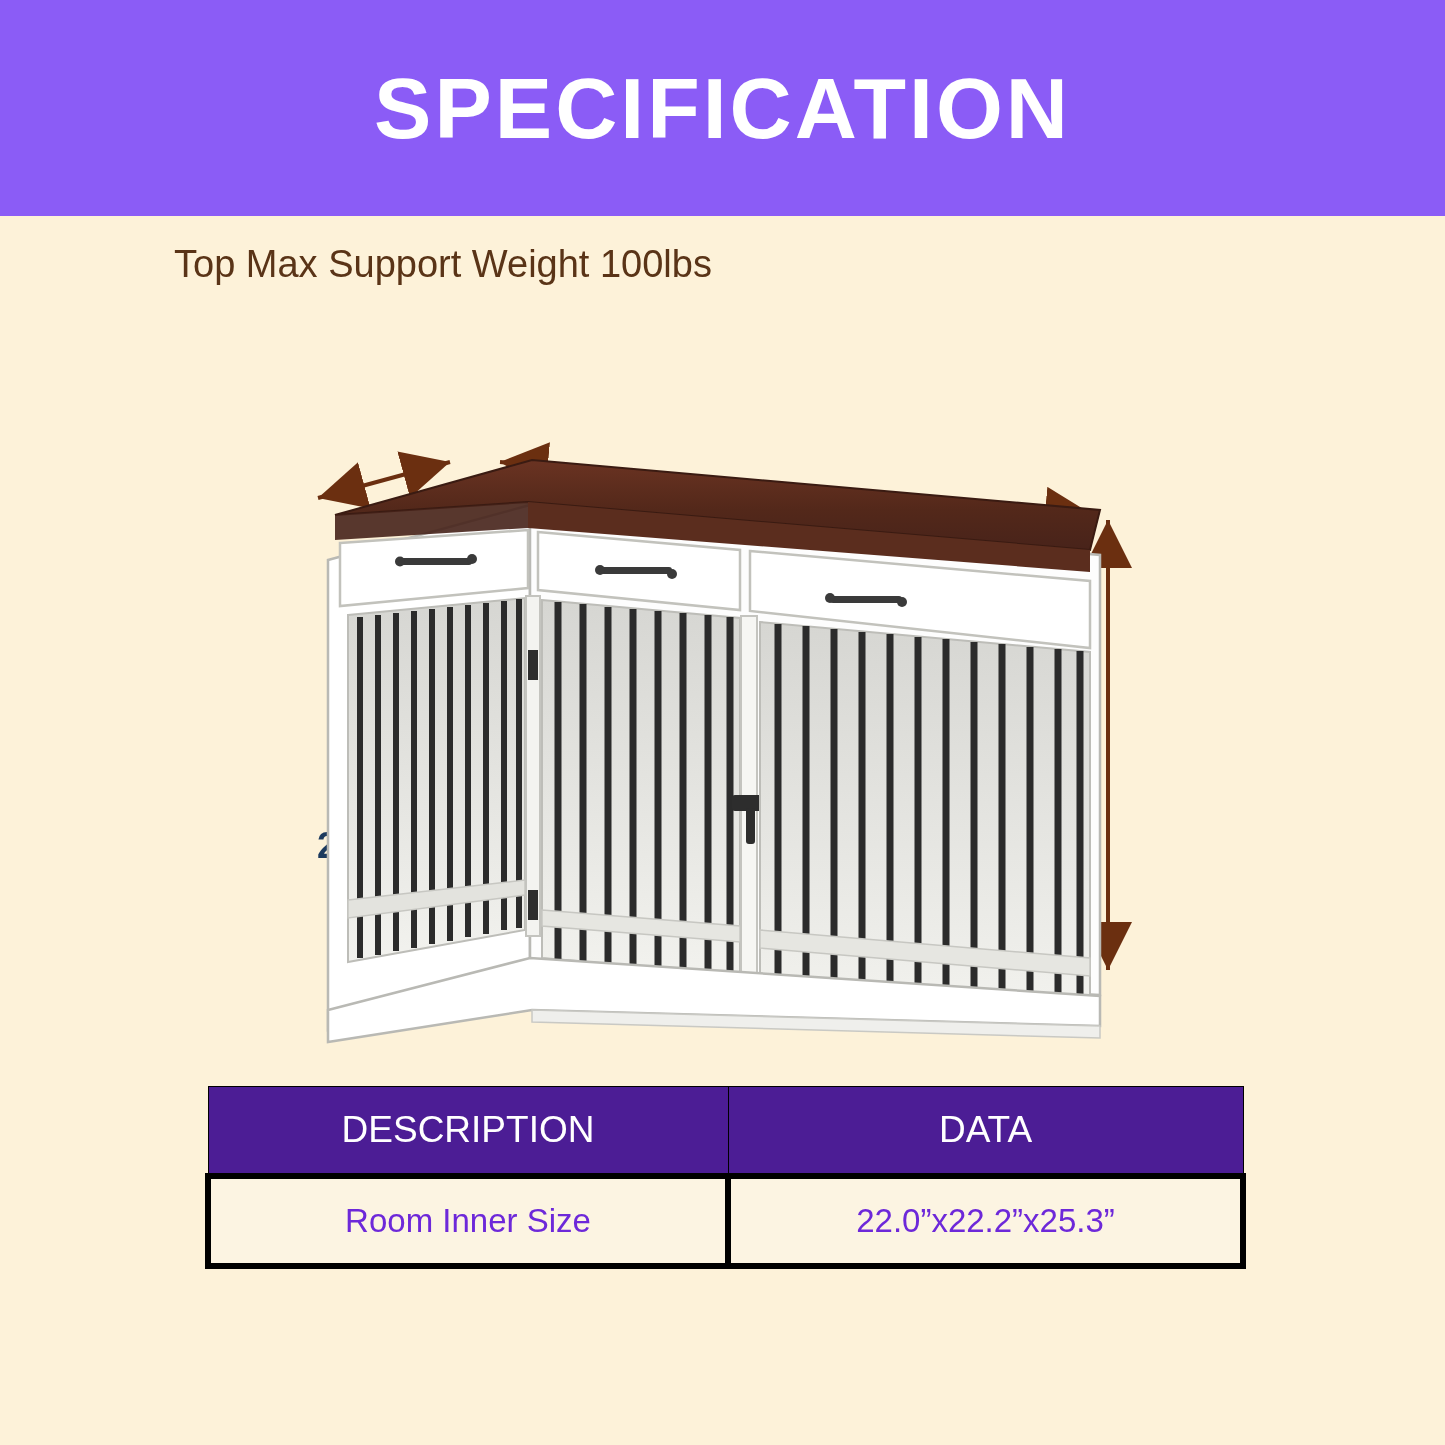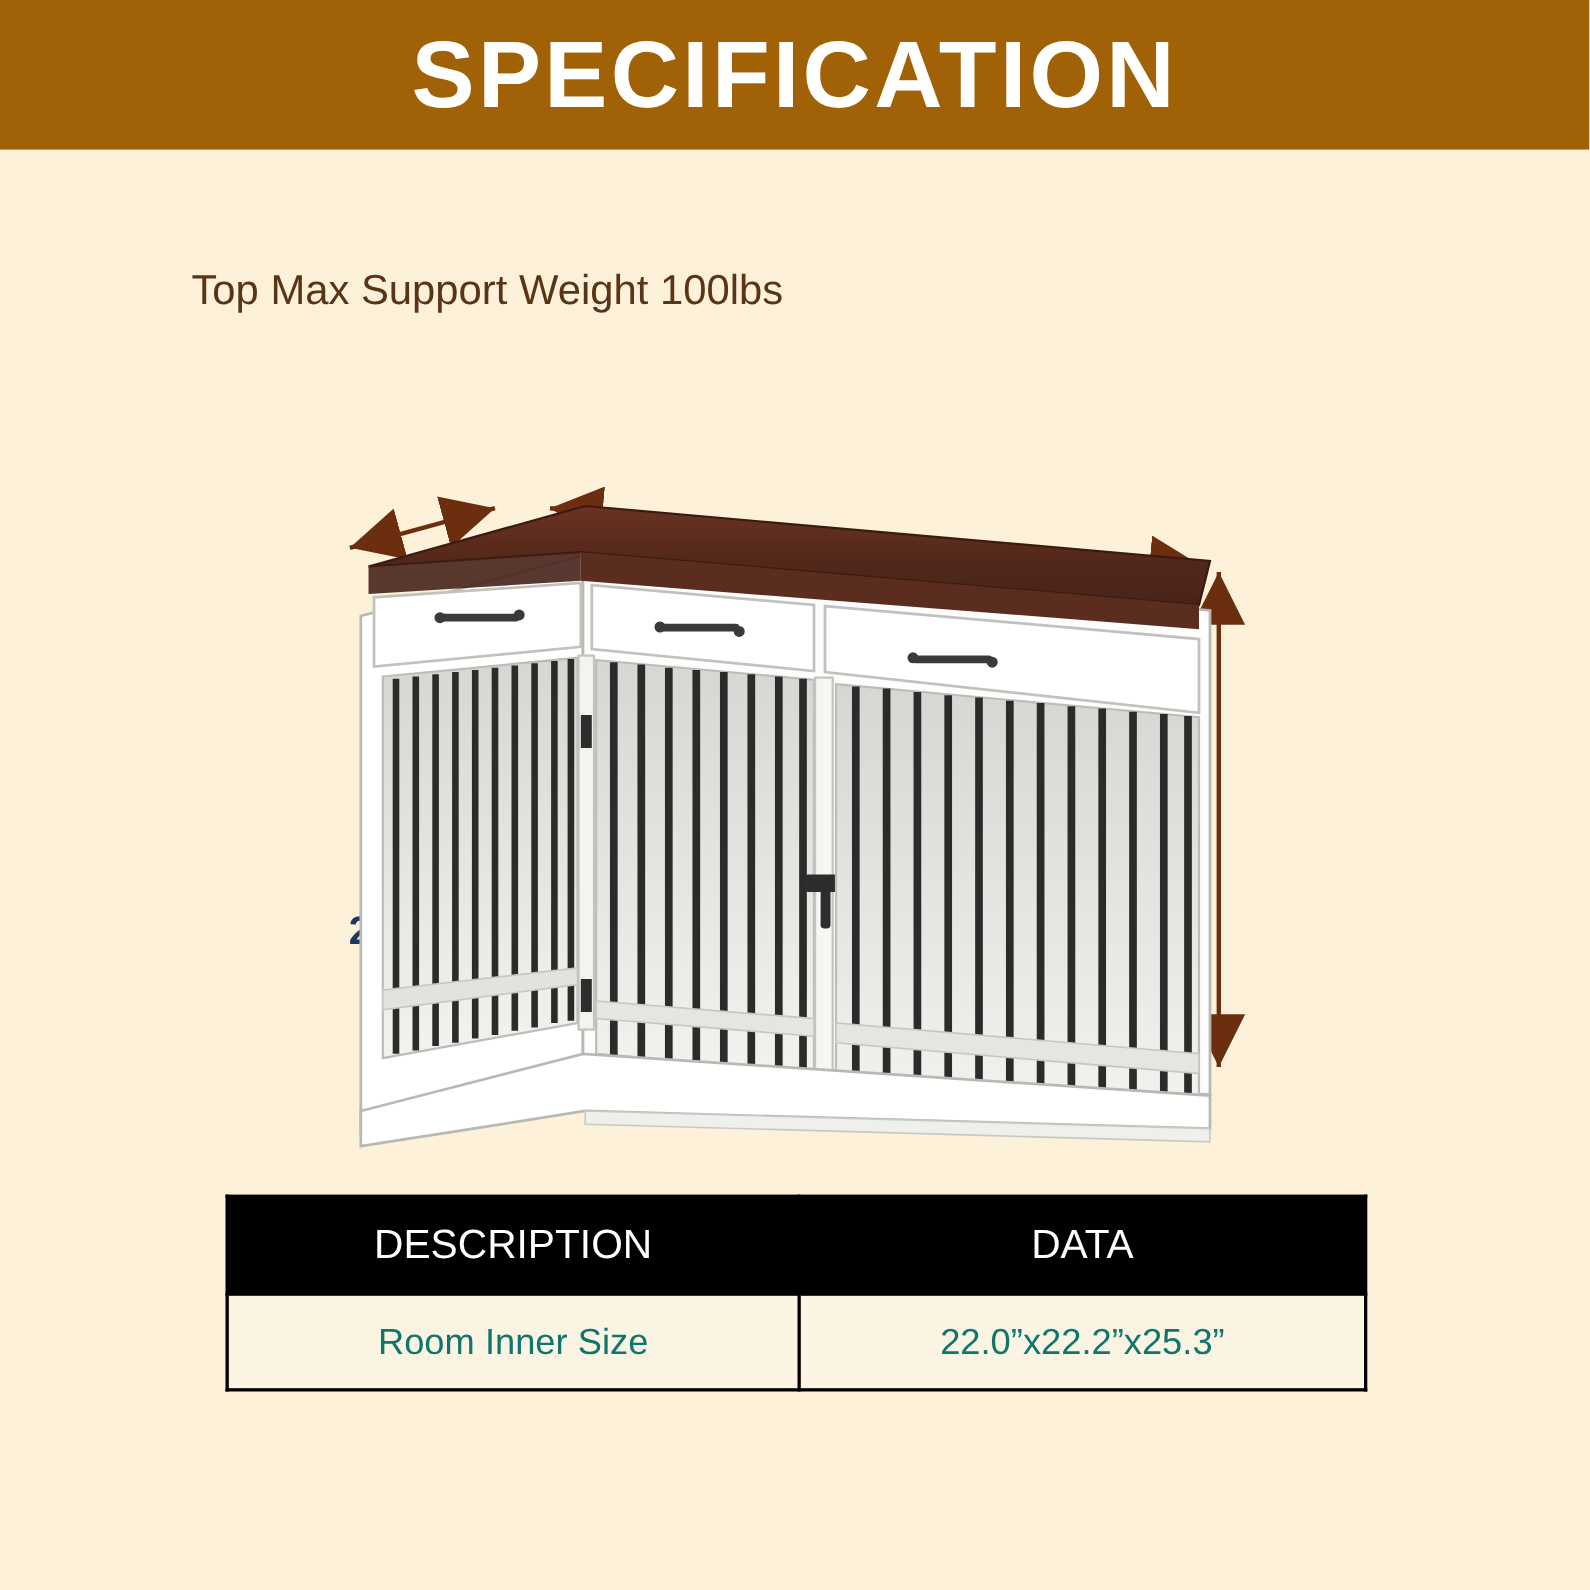--- a/index.html
+++ b/index.html
@@ -14,22 +14,22 @@
     overflow: hidden;
     position: relative;
   }
 
   
   .header-band {
     position: absolute;
     left: 0;
     top: 0;
     width: 1445px;
-    height: 136px;
-    background: #a16207;
+    height: 216px;
+    background: #8b5cf6;
     display: flex;
     align-items: center;
     justify-content: center;
   }
   .header-title {
     color: #ffffff;
     font-size: 86px;
     font-weight: bold;
     letter-spacing: 3px;
     line-height: 1;
@@ -84,35 +84,35 @@
   
   .spec-table {
     position: absolute;
     left: 205px;
     top: 1086px;
     width: 1035px;
     border-collapse: collapse;
     table-layout: fixed;
   }
   .spec-table th {
-    background: #000000;
+    background: #4c1d95;
     color: #ffffff;
     font-size: 37px;
     font-weight: normal;
     padding: 22px 0 22px 0;
     text-align: center;
-    border: 3px solid #000000;
+    border: 1px solid #000000;
   }
   .spec-table td {
     background: #fcf4e2;
-    color: #0f766e;
+    color: #6d28d9;
     font-size: 33px;
     padding: 23px 0 23px 0;
     text-align: center;
-    border: 3px solid #000000;
+    border: 6px solid #000000;
   }
   .spec-table col.c1 { width: 520px; }
   .spec-table col.c2 { width: 515px; }
 
   
   svg.illustration {
     position: absolute;
     left: 0;
     top: 0;
   }

